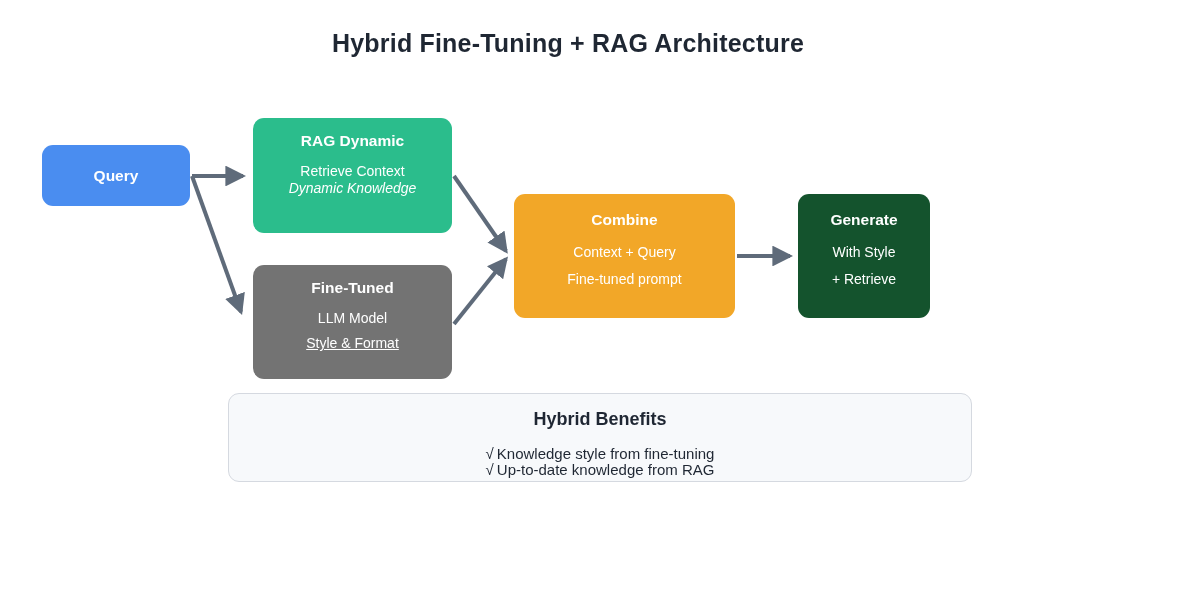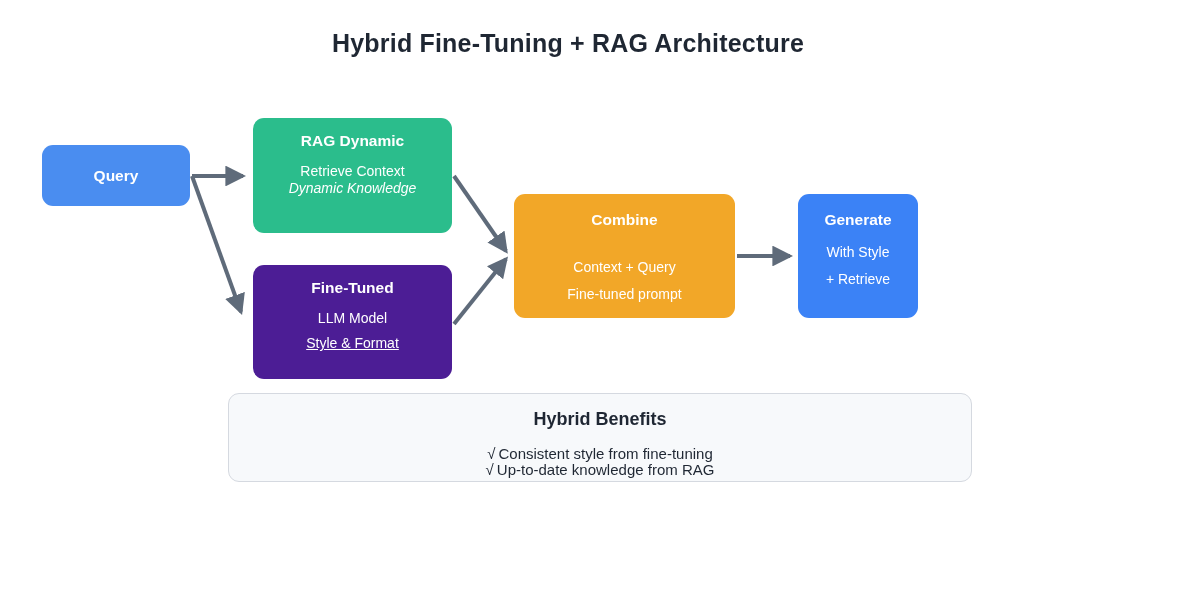--- a/index.html
+++ b/index.html
@@ -87,47 +87,47 @@
   }
   #node-rag .node-title { margin-bottom: 15px; }
   #node-rag .node-line + .node-line { margin-top: 2px; font-style: italic; }
 
   
   #node-finetuned {
     left: 253px;
     top: 265px;
     width: 199px;
     height: 114px;
-    background: #4c1d95;
+    background: #737373;
     padding: 14px 8px 12px;
     justify-content: flex-start;
   }
   #node-finetuned .node-title { margin-bottom: 15px; }
   #node-finetuned .node-line + .node-line { margin-top: 10px; text-decoration: underline; }
 
   
   #node-combine {
     left: 514px;
     top: 194px;
     width: 221px;
     height: 124px;
     background: #f2a728;
     padding: 17px 8px 14px;
     justify-content: flex-start;
   }
-  #node-combine .node-title { margin-bottom: 32px; text-align: right; }
+  #node-combine .node-title { margin-bottom: 17px; text-align: right; }
   #node-combine .node-line + .node-line { margin-top: 12px; }
 
   
   #node-generate {
     left: 798px;
     top: 194px;
-    width: 120px;
+    width: 132px;
     height: 124px;
-    background: #3b82f6;
+    background: #14532d;
     padding: 17px 8px 12px;
     justify-content: flex-start;
   }
   #node-generate .node-title { margin-bottom: 17px; }
   #node-generate .node-line + .node-line { margin-top: 12px; }
 
   
   #benefits-panel {
     position: absolute;
     left: 228px;
@@ -207,20 +207,20 @@
 
   <div class="node" id="node-generate">
     <div class="node-title">Generate</div>
     <div class="node-line">With Style</div>
     <div class="node-line">+ Retrieve</div>
   </div>
 
   <div id="benefits-panel">
     <div id="benefits-title">Hybrid Benefits</div>
     <div class="benefit-item">
-      <span class="benefit-check">√</span><span>Consistent style from fine-tuning</span>
+      <span class="benefit-check">√</span><span>Knowledge style from fine-tuning</span>
     </div>
     <div class="benefit-item">
       <span class="benefit-check">√</span><span>Up-to-date knowledge from RAG</span>
     </div>
   </div>
 
 </div>
 
 </body></html>

